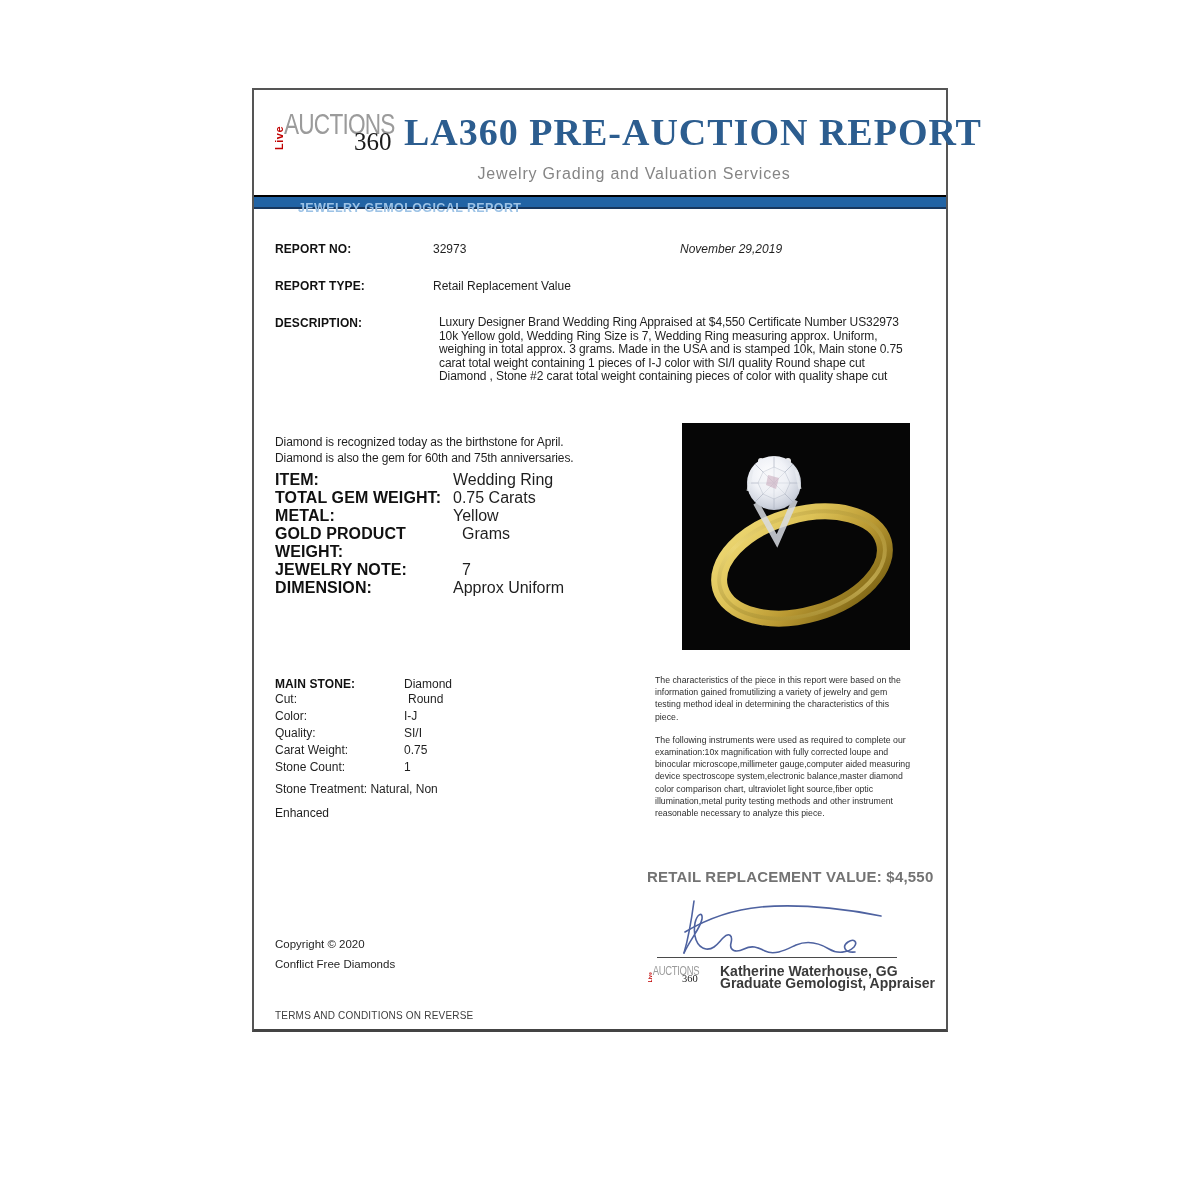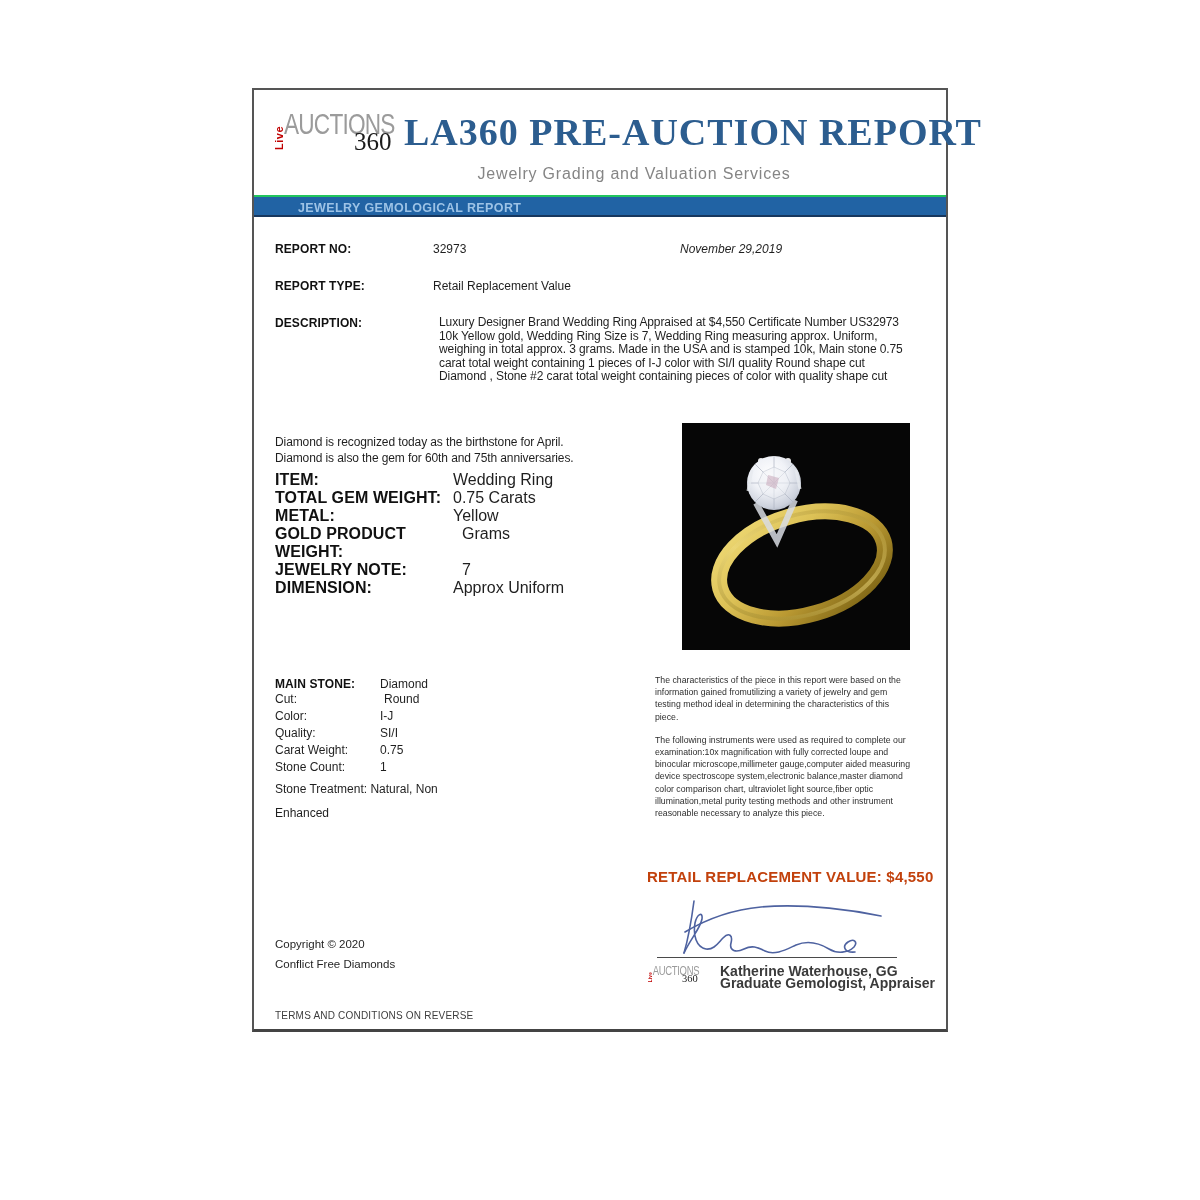--- a/index.html
+++ b/index.html
@@ -16,22 +16,22 @@
   .logo .auctions{position:absolute;left:16px;top:6px;font-size:29px;color:#9B9B9B;
     letter-spacing:-1px;transform:scaleX(0.78);transform-origin:left top;font-weight:500;white-space:nowrap;}
   .logo .num360{position:absolute;left:86px;top:26px;font-family:"Liberation Serif",serif;
     font-size:25px;color:#1a1a1a;}
   .title-wrap{position:absolute;left:150px;top:20px;width:460px;text-align:center;}
   .doc-title{margin:0;font-family:"Liberation Serif",serif;font-size:38px;font-weight:600;
     color:#2C5D8F;letter-spacing:1px;white-space:nowrap;}
   .doc-subtitle{margin:11px 0 0 0;font-size:16px;color:#858585;letter-spacing:0.8px;}
 
   
-  .banner{position:absolute;left:0;right:0;top:105px;height:22px;background:#2163A4;
-    border-top:2px solid #22c55e;border-bottom:2px solid #17375E;
+  .banner{position:absolute;left:0;right:0;top:105px;height:14px;background:#2163A4;
+    border-top:2px solid #000000;border-bottom:2px solid #17375E;
     color:#9DC3E6;font-size:12.5px;font-weight:bold;letter-spacing:0.4px;
     line-height:22px;padding-left:44px;}
 
   
   .lbl{font-weight:bold;color:#111;font-size:12px;letter-spacing:0.1px;}
   .val{color:#1f1f1f;font-size:12px;}
   .row-no{top:152px;left:0;right:0;height:16px;}
   .row-type{top:189px;left:0;right:0;height:16px;}
   .row-desc{top:226px;left:0;right:0;}
   .c-label{position:absolute;left:21px;top:0;}
@@ -42,30 +42,30 @@
 
   
   .note{position:absolute;left:21px;font-size:12px;color:#1f1f1f;letter-spacing:-0.1px;}
   .item-grid{position:absolute;left:21px;top:381px;width:360px;display:grid;
     grid-template-columns:178px 1fr;}
   .item-grid div{line-height:18px;font-size:16px;}
   .ring-box{position:absolute;left:428px;top:333px;width:228px;height:227px;}
 
   
   .mainstone{position:absolute;left:21px;top:588px;width:200px;font-size:12px;color:#1f1f1f;}
-  .ms-row{display:grid;grid-template-columns:105px 1fr;line-height:17px;}
+  .ms-row{display:grid;grid-template-columns:105px 1fr;line-height:17px;gap:24px;}
   .ms-row.head{line-height:13px;}
   .ms-treat{width:190px;line-height:24px;margin-top:1px;}
 
   
   .rightcol{position:absolute;left:401px;top:584px;width:280px;font-size:9.5px;
     line-height:12.2px;color:#2e2e2e;transform:scaleX(0.92);transform-origin:left top;}
   .rightcol p{margin:0 0 11px 0;}
   .retail{position:absolute;left:393px;top:778px;font-size:15px;font-weight:bold;
-    color:#c2410c;white-space:nowrap;letter-spacing:0.2px;}
+    color:#737373;white-space:nowrap;letter-spacing:0.2px;}
 
   
   .sig-area{position:absolute;left:403px;top:806px;width:240px;height:62px;
     border-bottom:1px solid #4a4a4a;}
   .logo-mini{position:absolute;left:392px;top:872px;transform:scale(0.42);
     transform-origin:left top;}
   .sig-name{position:absolute;left:466px;top:876px;font-size:14px;font-weight:700;
     color:#3a3a3a;line-height:11.5px;}
 
   

